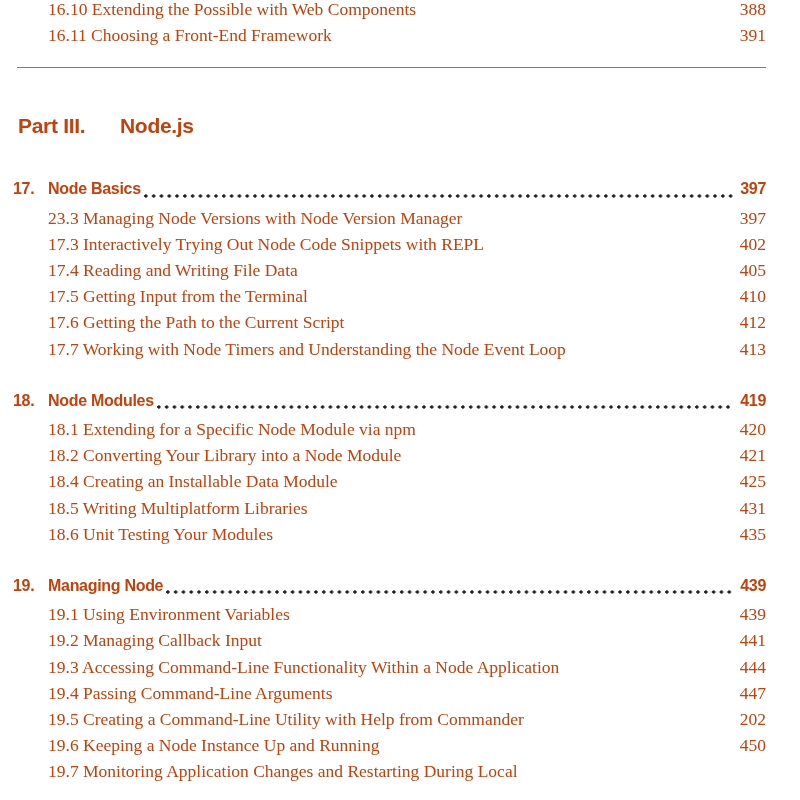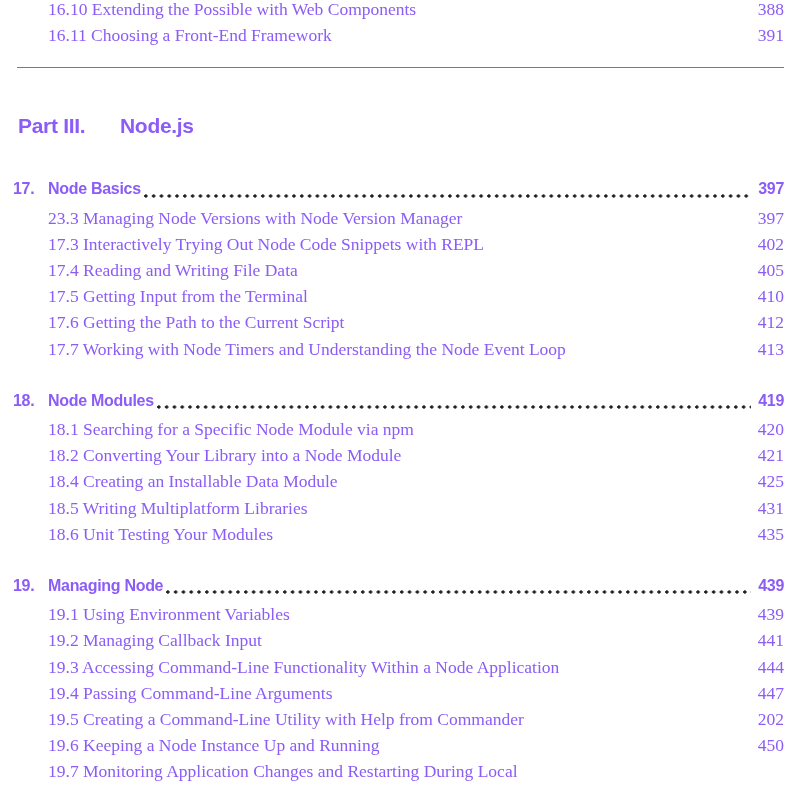--- a/index.html
+++ b/index.html
@@ -1,23 +1,23 @@
 <!DOCTYPE html>
 <html><head>
 <meta charset="utf-8">
 <style>
   * { margin: 0; padding: 0; box-sizing: border-box; }
   html, body { width: 800px; height: 800px; }
   body { background: #ffffff; overflow: hidden; }
   .page {
     width: 800px; height: 800px;
     background: #ffffff;
-    color: #8b5cf6;
+    color: #c2410c;
     font-family: "Liberation Serif", serif;
-    padding-right: 16px;
+    padding-right: 34px;
     overflow: hidden;
   }
   .content { margin-top: -4px; }
   .row {
     display: flex;
     align-items: baseline;
     line-height: 26.2px;
     font-size: 17.5px;
     white-space: nowrap;
   }
@@ -126,21 +126,21 @@
     </div>
 
     <div class="chapter">
       <div class="row chap-row">
         <span class="chap-num">18.</span>
         <span class="chap-title">Node Modules</span>
         <span class="leader"></span>
         <span class="pg">419</span>
       </div>
       <div class="row sub">
-        <span class="entry-text"><span>18.1</span> <span>Searching for a Specific Node Module via npm</span></span>
+        <span class="entry-text"><span>18.1</span> <span>Extending for a Specific Node Module via npm</span></span>
         <span class="fill"></span>
         <span class="pg">420</span>
       </div>
       <div class="row sub">
         <span class="entry-text"><span>18.2</span> <span>Converting Your Library into a Node Module</span></span>
         <span class="fill"></span>
         <span class="pg">421</span>
       </div>
       <div class="row sub">
         <span class="entry-text"><span>18.4</span> <span>Creating an Installable Data Module</span></span>

